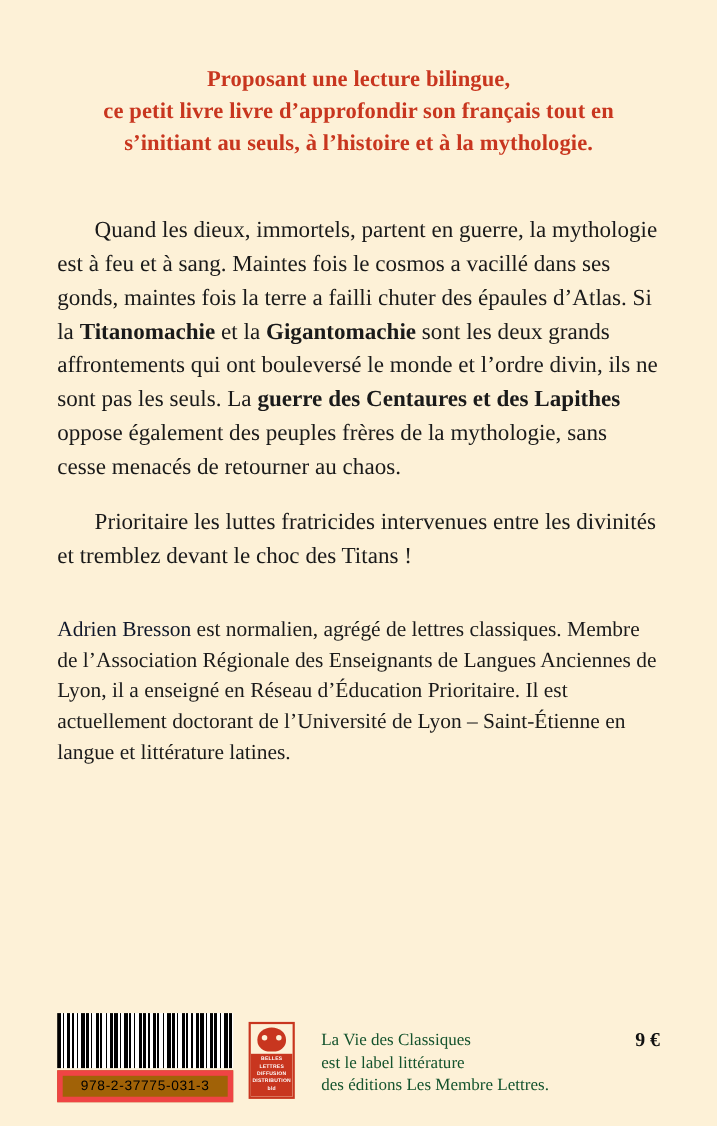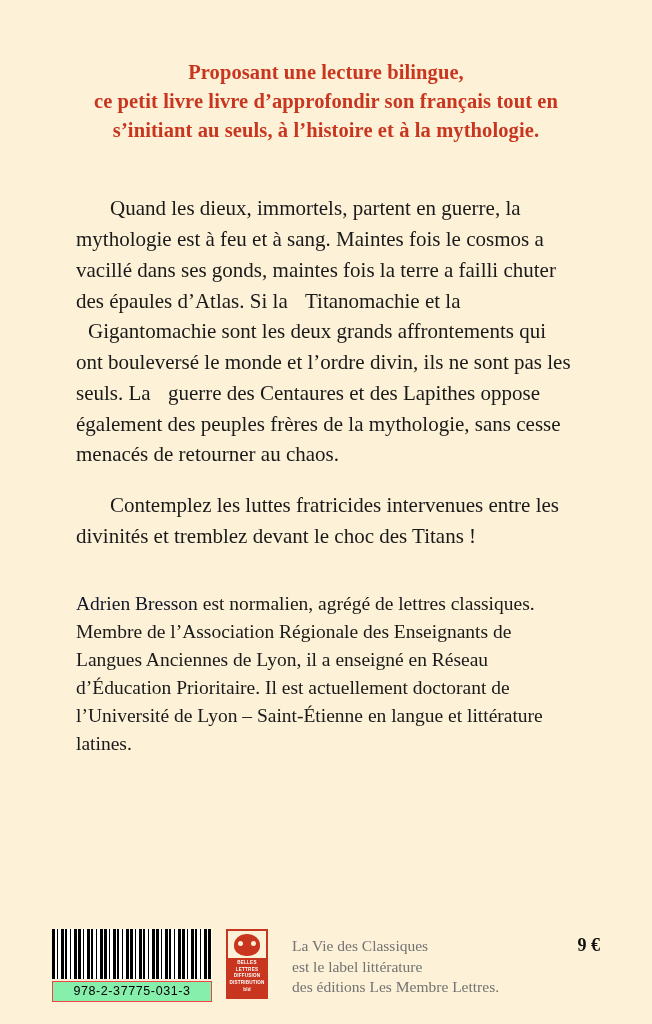--- a/index.html
+++ b/index.html
@@ -11,21 +11,21 @@
     height: 1024px;
     background: #fdf1d7;
     font-family: "Liberation Serif", serif;
     color: #1c1c1c;
     overflow: hidden;
     position: relative;
   }
   .page {
     position: absolute;
     inset: 0;
-    padding: 0 76px;
+    padding: 0 52px;
     box-sizing: border-box;
   }
 
   
   .headline {
     margin-top: 58px;
     text-align: center;
     color: #c8361f;
     font-weight: bold;
     font-size: 20.5px;
@@ -45,22 +45,21 @@
     color: #1a1a1a;
   }
   .body-copy p {
     margin: 0 0 20px 0;
     text-indent: 34px;
   }
   .body-copy p:last-child {
     margin-bottom: 0;
   }
   .body-copy b {
-    font-weight: normal;
-    margin-left: 12px;
+    font-weight: bold;
   }
 
   
   .author-note {
     margin-top: 38px;
     font-size: 19.5px;
     line-height: 1.44;
     color: #1a1a1a;
   }
   .author-note .author-name {
@@ -88,22 +87,22 @@
       repeating-linear-gradient(to right,
         #000 0px, #000 3px, #fff 3px, #fff 5px,
         #000 5px, #000 6px, #fff 6px, #fff 9px,
         #000 9px, #000 12px, #fff 12px, #fff 13px,
         #000 13px, #000 15px, #fff 15px, #fff 18px,
         #000 18px, #000 19px, #fff 19px, #fff 22px,
         #000 22px, #000 25px, #fff 25px, #fff 26px);
   }
   .barcode-number {
     margin-top: 2px;
-    border: 1px solid #ef4444;
-    background: #86efac;
+    border: 5px solid #ef4444;
+    background: #a16207;
     font-family: "Liberation Sans", sans-serif;
     font-size: 12.5px;
     letter-spacing: 0.6px;
     text-align: center;
     padding: 2px 0 3px;
     color: #000;
   }
   .publisher-mark {
     flex: 0 0 auto;
     width: 42px;
@@ -149,21 +148,21 @@
     text-align: center;
     padding: 2px 0 1px;
     letter-spacing: 0.2px;
     flex: 1 1 auto;
   }
   .imprint span { display: block; }
   .label-text {
     flex: 1 1 auto;
     font-size: 15.5px;
     line-height: 1.33;
-    color: #737373;
+    color: #14532d;
     padding-left: 10px;
     padding-bottom: 4px;
   }
   .label-text span { display: block; }
   .price {
     flex: 0 0 auto;
     font-size: 18px;
     font-weight: bold;
     color: #111;
     padding-bottom: 46px;
@@ -176,21 +175,21 @@
 <div class="page">
 
   <div class="headline">
     <span class="l">Proposant une lecture bilingue,</span>
     <span class="l">ce petit livre livre d’approfondir son français tout en</span>
     <span class="l">s’initiant au seuls, à l’histoire et à la mythologie.</span>
   </div>
 
   <div class="body-copy">
     <p><span>Quand les dieux, immortels, partent en guerre, la mythologie est à feu et à sang. Maintes fois le cosmos a vacillé dans ses gonds, maintes fois la terre a failli chuter des épaules d’Atlas. Si la </span><b>Titanomachie</b><span> et la </span><b>Gigantomachie</b><span> sont les deux grands affrontements qui ont bouleversé le monde et l’ordre divin, ils ne sont pas les seuls. La </span><b>guerre des Centaures et des Lapithes</b><span> oppose également des peuples frères de la mythologie, sans cesse menacés de retourner au chaos.</span></p>
-    <p>Contemplez les luttes fratricides intervenues entre les divinités et tremblez devant le choc des Titans !</p>
+    <p>Prioritaire les luttes fratricides intervenues entre les divinités et tremblez devant le choc des Titans !</p>
   </div>
 
   <div class="author-note">
     <span class="author-name">Adrien Bresson</span><span> est normalien, agrégé de lettres classiques. Membre de l’Association Régionale des Enseignants de Langues Anciennes de Lyon, il a enseigné en Réseau d’Éducation Prioritaire. Il est actuellement doctorant de l’Université de Lyon – Saint-Étienne en langue et littérature latines.</span>
   </div>
 
   <div class="footer">
 
     <div class="barcode-block">
       <div class="barcode-bars"></div>

